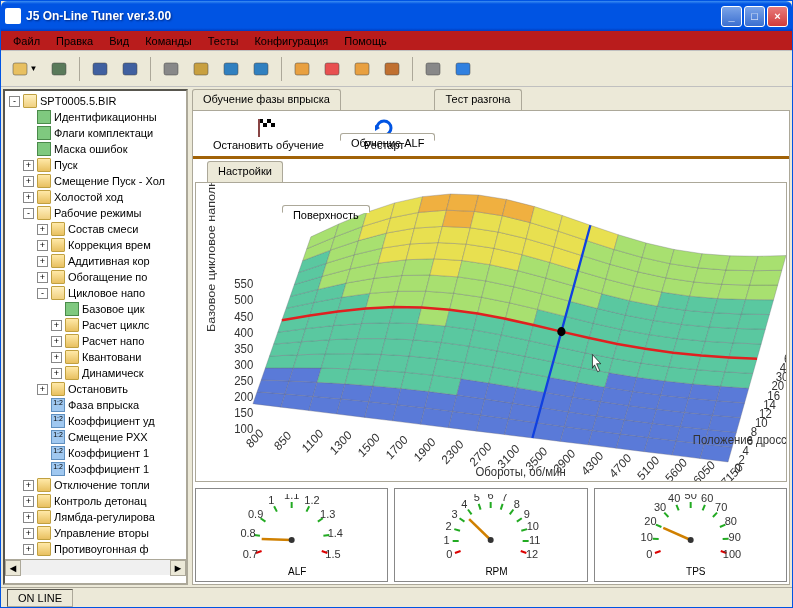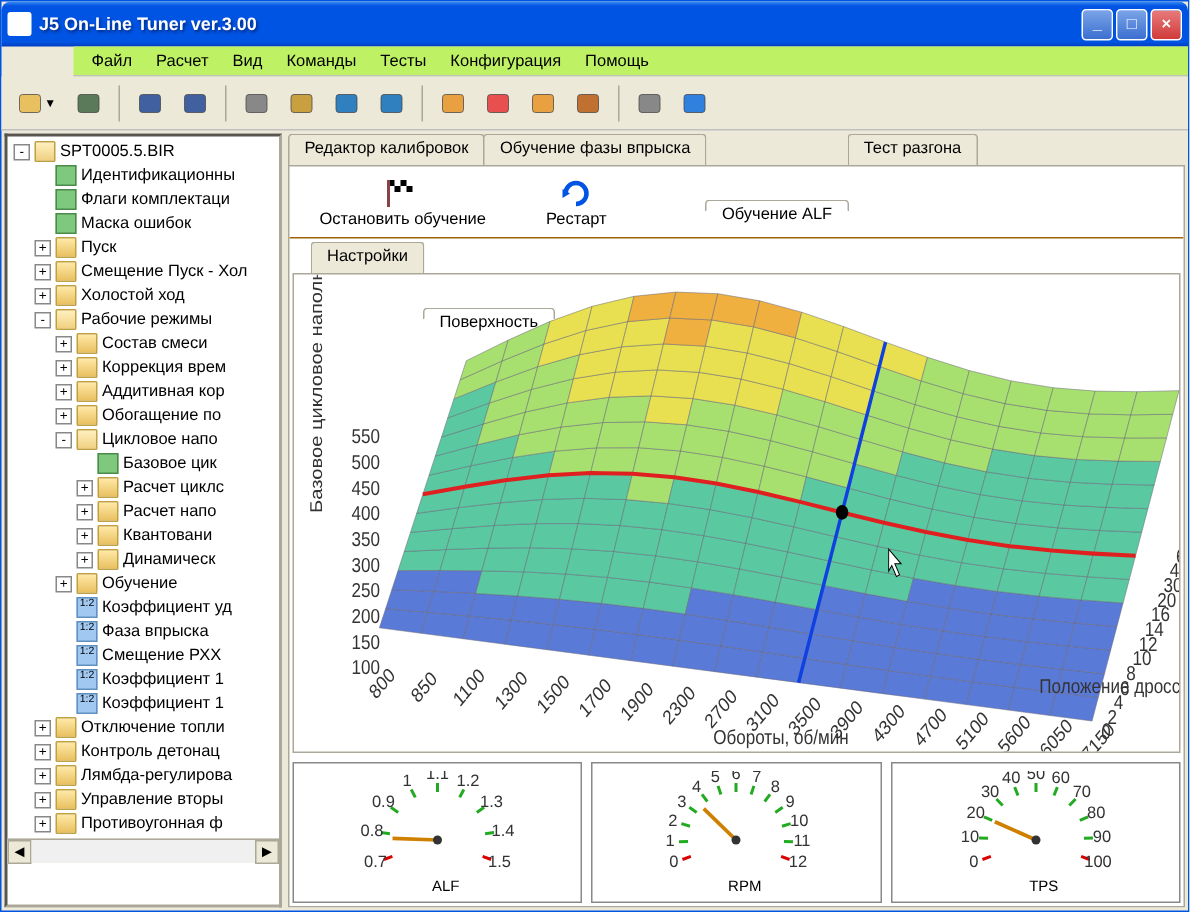--- a/index.html
+++ b/index.html
@@ -4,21 +4,21 @@
 <style>
 * { box-sizing: border-box; margin: 0; padding: 0; font-family: Tahoma, sans-serif; font-size: 11px; }
 body { background: #ece9d8; width: 793px; height: 608px; overflow: hidden; }
 .window { width: 793px; height: 608px; border: 1px solid #0054e3; background: #ece9d8; display: flex; flex-direction: column; }
 .titlebar { height: 30px; background: linear-gradient(to bottom, #3b8df2, #0054e3 10%, #0054e3 90%, #003dc0); display: flex; align-items: center; padding: 0 4px; color: white; font-weight: bold; border-radius: 6px 6px 0 0; }
 .titlebar .icon { width: 16px; height: 16px; background: #fff; border-radius: 2px; margin-right: 5px; }
 .titlebar .title { flex: 1; font-size: 12px; text-shadow: 1px 1px 2px #002a80; }
 .winbtns { display: flex; gap: 2px; }
 .winbtn { width: 21px; height: 21px; background: linear-gradient(to bottom, #7ba4e8, #3b6fd0); border: 1px solid #fff; border-radius: 3px; display: flex; align-items: center; justify-content: center; color: white; font-weight: bold; cursor: pointer; }
 .winbtn.close { background: linear-gradient(to bottom, #e87b7b, #d03b3b); }
-.menubar { height: 20px; background: #bef264; display: flex; padding: 2px 4px; border-bottom: 1px solid #c0c0c0; margin-left: 48px; }
+.menubar { height: 20px; background: #b91c1c; display: flex; padding: 2px 4px; border-bottom: 1px solid #c0c0c0; }
 .menuitem { padding: 2px 8px; cursor: pointer; }
 .toolbar { height: 36px; background: #ece9d8; display: flex; align-items: center; padding: 2px 6px; gap: 6px; border-bottom: 1px solid #c0c0c0; }
 .tbsep { width: 1px; height: 24px; background: #aca899; margin: 0 2px; }
 .tbbtn { width: 24px; height: 24px; display: flex; align-items: center; justify-content: center; cursor: pointer; border-radius: 3px; }
 .tbbtn.drop { width: 34px; }
 .content { flex: 1; display: flex; overflow: hidden; }
 .treepanel { width: 185px; background: white; border: 2px inset #aca899; overflow-y: auto; overflow-x: hidden; margin: 2px; }
 .tree { padding: 2px; }
 .treenode { display: flex; align-items: center; white-space: nowrap; height: 16px; padding: 0; cursor: pointer; }
 .treenode .exp { width: 11px; height: 11px; border: 1px solid #888; background: white; display: flex; align-items: center; justify-content: center; font-size: 9px; line-height: 9px; margin-right: 3px; flex-shrink: 0; }
@@ -30,21 +30,21 @@
 .treenode.d3 { padding-left: 44px; }
 .folder { background: linear-gradient(to bottom, #ffe9a8, #e8c060); border: 1px solid #c0a040; border-radius: 1px; }
 .folder.open { background: linear-gradient(to bottom, #fff0c0, #f0d080); }
 .leaf-g { background: #7fc97f; border: 1px solid #4a8a4a; }
 .leaf-b { background: #a0c8f0; border: 1px solid #6090c0; font-size: 7px; text-align: center; }
 .mainpanel { flex: 1; display: flex; flex-direction: column; margin: 2px; overflow: hidden; }
 .tabs { display: flex; height: 22px; margin-bottom: -1px; }
 .tab { padding: 3px 10px; background: #ece9d8; border: 1px solid #aca899; border-bottom: none; margin-right: -1px; cursor: pointer; border-radius: 3px 3px 0 0; }
 .tab.active { background: white; border-bottom: 1px solid white; z-index: 2; position: relative; margin-top: 44px; }
 .tabbody { flex: 1; background: white; border: 1px solid #aca899; display: flex; flex-direction: column; overflow: hidden; }
-.actionbar { height: 48px; display: flex; align-items: center; padding: 4px 20px; gap: 40px; border-bottom: 1px solid #a16207; }
+.actionbar { height: 48px; display: flex; align-items: center; padding: 4px 20px; gap: 40px; border-bottom: 3px solid #a16207; }
 .actionbtn { display: flex; flex-direction: column; align-items: center; cursor: pointer; }
 .actionbtn .aicn { width: 22px; height: 22px; }
 .subtabs { display: flex; height: 22px; margin: 2px 2px -1px 2px; padding-left: 12px; }
 .chartarea { flex: 1; background: white; border: 1px solid #aca899; margin: 0 2px 2px 2px; position: relative; overflow: hidden; }
 .surface { width: 100%; height: 100%; }
 .gaugerow { height: 100px; display: flex; gap: 6px; padding: 4px 2px 2px 2px; }
 .gauge { flex: 1; border: 1px solid #888; background: white; display: flex; flex-direction: column; align-items: center; justify-content: center; position: relative; }
 .gauge svg { width: 100%; height: 76px; }
 .gauge .glabel { font-size: 10px; margin-top: -4px; margin-left: 11px; }
 .hscroll { height: 16px; background: #ece9d8; border-top: 1px solid #aca899; display: flex; }
@@ -62,21 +62,21 @@
     <div class="title">J5 On-Line Tuner ver.3.00</div>
     <div class="winbtns">
       <div class="winbtn">_</div>
       <div class="winbtn">□</div>
       <div class="winbtn close">×</div>
     </div>
   </div>
 
   <div class="menubar" id="menubar">
       <div class="menuitem">Файл</div>
-      <div class="menuitem">Расчет</div>
+      <div class="menuitem">Правка</div>
       <div class="menuitem">Вид</div>
       <div class="menuitem">Команды</div>
       <div class="menuitem">Тесты</div>
       <div class="menuitem">Конфигурация</div>
       <div class="menuitem">Помощь</div>
     </div>
 
   <div class="toolbar" id="toolbar">
       <div class="tbbtn drop">
         <svg width="18" height="18" viewBox="0 0 18 18">
@@ -244,31 +244,31 @@
             <span>Квантовани</span>
           </div>
           <div class="treenode d3">
             <span class="exp">+</span>
             <span class="ticon folder "></span>
             <span>Динамическ</span>
           </div>
           <div class="treenode d2">
             <span class="exp">+</span>
             <span class="ticon folder "></span>
-            <span>Обучение</span>
+            <span>Остановить</span>
+          </div>
+          <div class="treenode d2">
+            <span class="noexp"></span>
+            <span class="ticon leaf-b">1:2</span>
+            <span>Фаза впрыска</span>
           </div>
           <div class="treenode d2">
             <span class="noexp"></span>
             <span class="ticon leaf-b">1:2</span>
             <span>Коэффициент уд</span>
-          </div>
-          <div class="treenode d2">
-            <span class="noexp"></span>
-            <span class="ticon leaf-b">1:2</span>
-            <span>Фаза впрыска</span>
           </div>
           <div class="treenode d2">
             <span class="noexp"></span>
             <span class="ticon leaf-b">1:2</span>
             <span>Смещение РХХ</span>
           </div>
           <div class="treenode d2">
             <span class="noexp"></span>
             <span class="ticon leaf-b">1:2</span>
             <span>Коэффициент 1</span>
@@ -306,21 +306,20 @@
         </div>
       <div class="hscroll">
         <div class="arr">◄</div>
         <div class="track"></div>
         <div class="arr">►</div>
       </div>
     </div>
 
     <div class="mainpanel">
       <div class="tabs" id="maintabs">
-          <div class="tab">Редактор калибровок</div>
           <div class="tab">Обучение фазы впрыска</div>
           <div class="tab active">Обучение ALF</div>
           <div class="tab">Тест разгона</div>
         </div>
       <div class="tabbody">
         <div class="actionbar">
           <div class="actionbtn">
             <svg class="aicn" viewBox="0 0 22 22">
                 <rect x="2" y="2" width="4" height="4" fill="#000"></rect>
                 <rect x="10" y="2" width="4" height="4" fill="#000"></rect>
@@ -720,13 +719,16 @@
                 <line x1="60" y1="46" x2="32.59363627072197" y2="33.79790070772599" stroke="#d08000" stroke-width="2.5"></line>
                 <circle cx="60" cy="46" r="3" fill="#333"></circle>
               </svg>
               <div class="glabel">TPS</div>
             </div>
           </div>
       </div>
     </div>
   </div>
 
+  <div class="statusbar">
+    <div class="statuscell">ON LINE</div>
+  </div>
 </div>
 
 </body></html>

